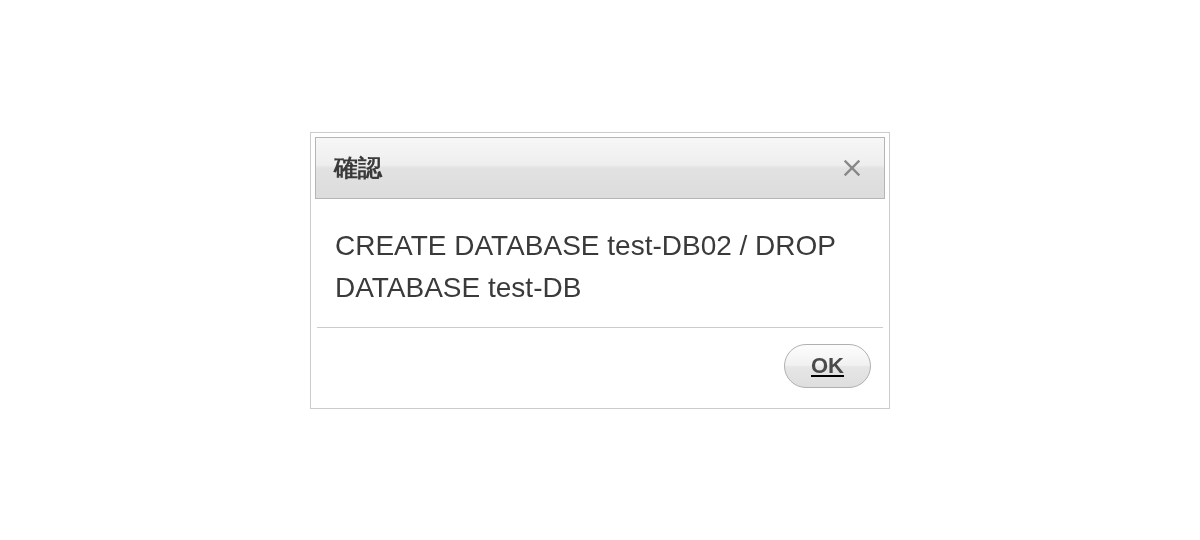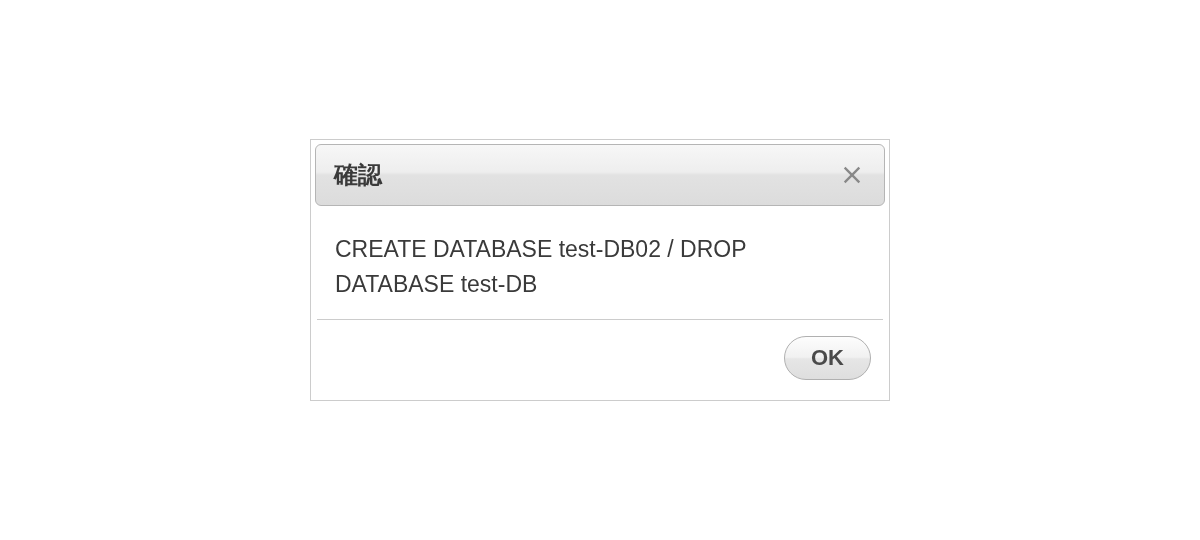--- a/index.html
+++ b/index.html
@@ -21,21 +21,21 @@
       border: 1px solid #cccccc;
       background: #ffffff;
     }
     .dialog-titlebar {
       display: flex;
       align-items: center;
       justify-content: space-between;
       padding: 14px 18px;
       background: linear-gradient(to bottom, #f7f7f7 0%, #eeeeee 45%, #e2e2e2 50%, #dcdcdc 100%);
       border: 1px solid #b5b5b5;
-      border-radius: 6px;
+      border-radius: 0;
       margin: 4px;
     }
     .dialog-title {
       font-size: 24px;
       font-weight: bold;
       color: #3a3a3a;
     }
     .close-icon {
       width: 28px;
       height: 28px;
@@ -46,34 +46,35 @@
       color: #888888;
     }
     .close-icon svg {
       width: 22px;
       height: 22px;
       stroke: #888888;
       stroke-width: 2.5;
     }
     .dialog-content {
       padding: 22px 24px 18px 24px;
-      font-size: 23px;
+      font-size: 28px;
       color: #3a3a3a;
       line-height: 1.5;
     }
     .dialog-divider {
       border: none;
       border-top: 1px solid #cccccc;
       margin: 0 6px;
     }
     .dialog-buttons {
       display: flex;
       justify-content: flex-end;
       gap: 14px;
       padding: 16px 18px 20px 18px;
+      text-decoration: underline;
     }
     .btn {
       padding: 8px 26px;
       font-size: 22px;
       font-weight: bold;
       color: #4a4a4a;
       background: linear-gradient(to bottom, #fdfdfd 0%, #f1f1f1 48%, #e6e6e6 52%, #dedede 100%);
       border: 1px solid #b0b0b0;
       border-radius: 24px;
       cursor: pointer;

